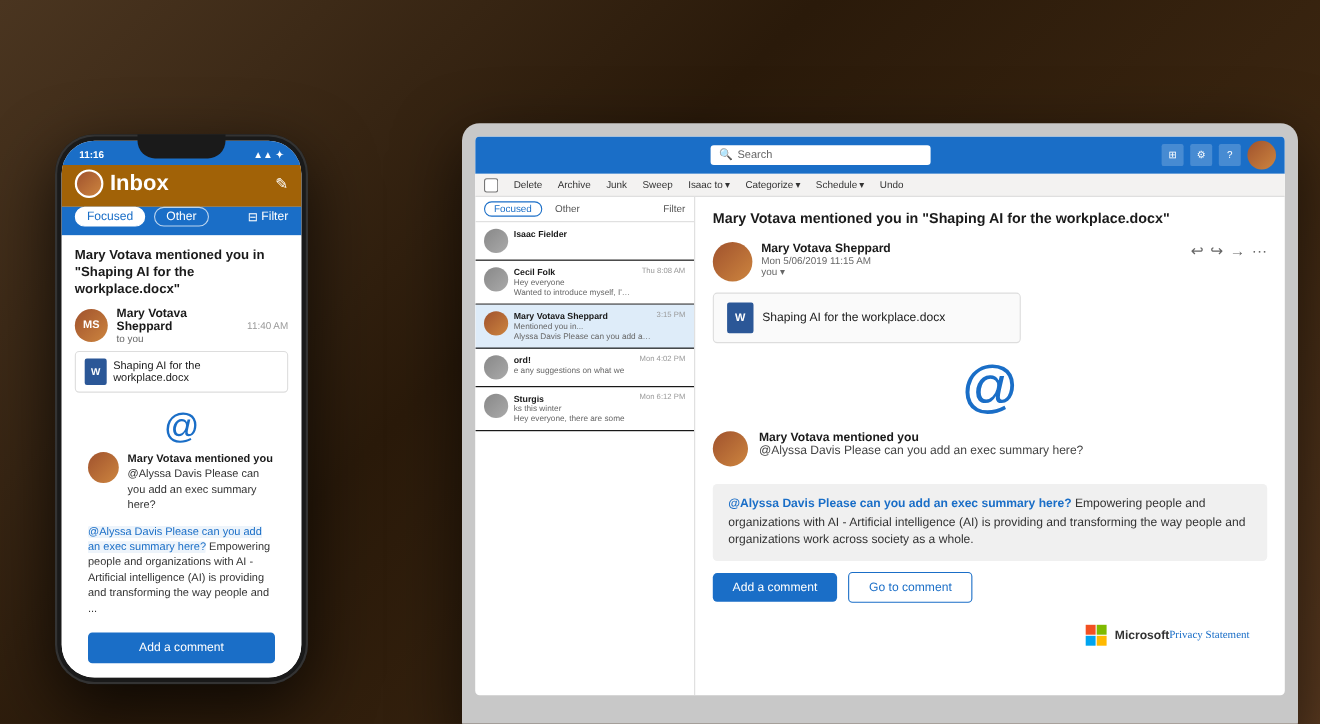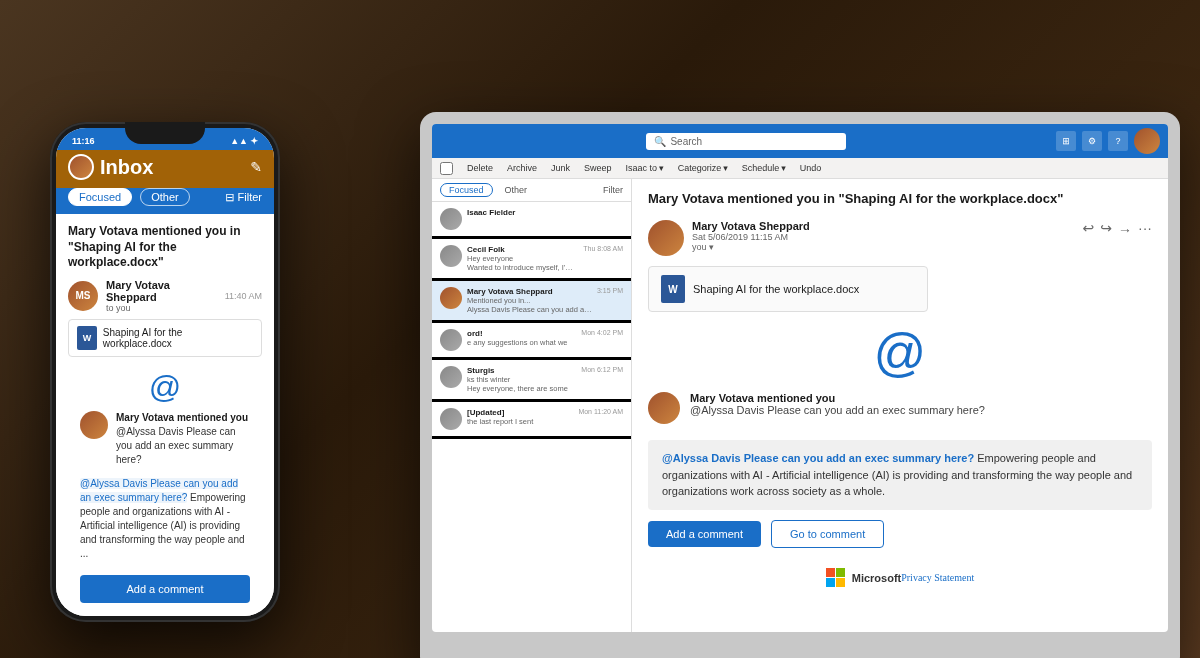--- a/index.html
+++ b/index.html
@@ -408,21 +408,21 @@
     }
 
     .tablet-filter-btn {
       margin-left: auto;
       font-size: 9px;
       color: #555;
     }
 
     .tablet-email-item {
       padding: 6px 8px;
-      border-bottom: 3px solid #000000;
+      border-bottom: 1px solid #000000;
       display: flex;
       gap: 5px;
     }
 
     .tablet-email-item.selected {
       background: #deecf9;
     }
 
     .tablet-item-avatar {
       width: 22px;
@@ -654,21 +654,21 @@
 
     .ms-square {
       width: 9px;
       height: 9px;
     }
 
     .tablet-footer {
       margin-top: 6px;
       display: flex;
       align-items: center;
-      justify-content: center;
+      justify-content: flex-end;
       padding: 4px 16px;
     }
 
     .tablet-microsoft-section {
       display: flex;
       align-items: center;
       gap: 6px;
     }
 
     .tablet-ms-text {
@@ -861,37 +861,29 @@
           </div>
           <div class="tablet-email-item">
             <div class="tablet-item-avatar"></div>
             <div class="tablet-item-content">
               <div class="tablet-item-sender">Sturgis</div>
               <div class="tablet-item-preview">ks this winter</div>
               <div class="tablet-item-preview">Hey everyone, there are some</div>
             </div>
             <div class="tablet-item-time">Mon 6:12 PM</div>
           </div>
-          <div class="tablet-email-item">
-            <div class="tablet-item-avatar"></div>
-            <div class="tablet-item-content">
-              <div class="tablet-item-sender">[Updated]</div>
-              <div class="tablet-item-preview">the last report I sent</div>
-            </div>
-            <div class="tablet-item-time">Mon 11:20 AM</div>
-          </div>
         </div>
 
         <div class="tablet-reading-pane">
           <div class="tablet-email-subject">Mary Votava mentioned you in "Shaping AI for the workplace.docx"</div>
           <div class="tablet-email-meta">
             <div class="tablet-sender-avatar-lg"></div>
             <div class="tablet-email-sender-info">
               <div class="tablet-sender-name-lg">Mary Votava Sheppard</div>
-              <div class="tablet-sender-date">Sat 5/06/2019 11:15 AM</div>
+              <div class="tablet-sender-date">Mon 5/06/2019 11:15 AM</div>
               <div class="tablet-sender-date">you ▾</div>
             </div>
             <div class="tablet-controls">
               <span class="tablet-ctrl-btn">↩</span>
               <span class="tablet-ctrl-btn">↪</span>
               <span class="tablet-ctrl-btn">→</span>
               <span class="tablet-ctrl-btn">···</span>
             </div>
           </div>
 

